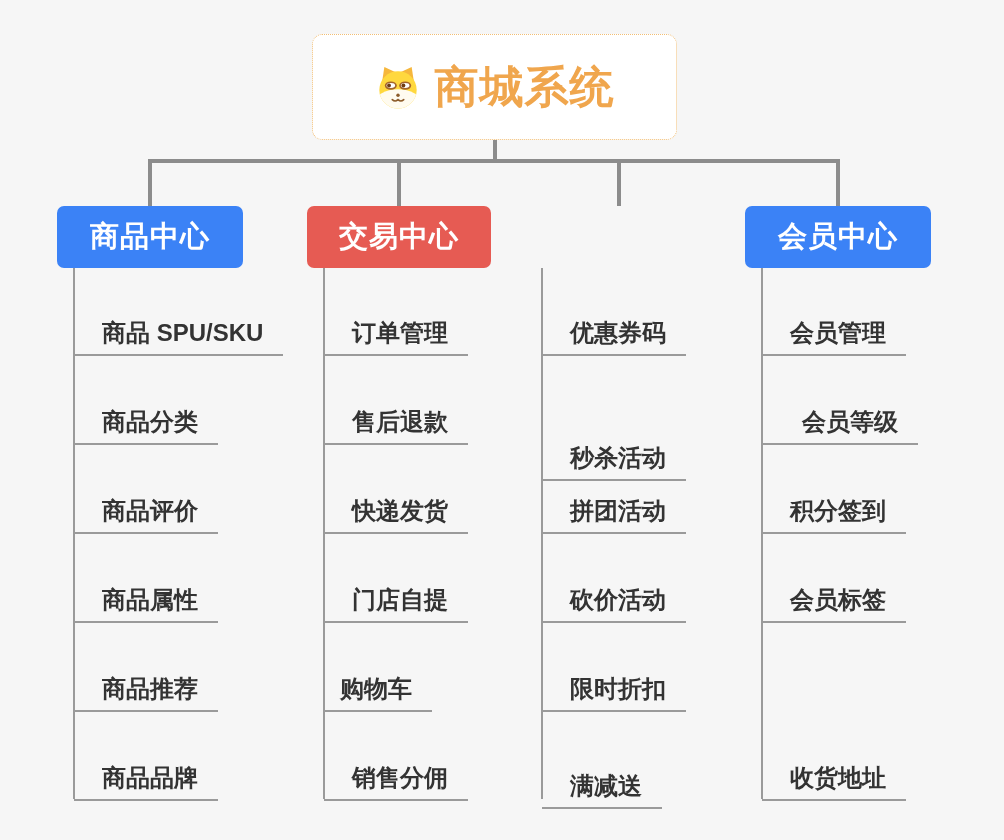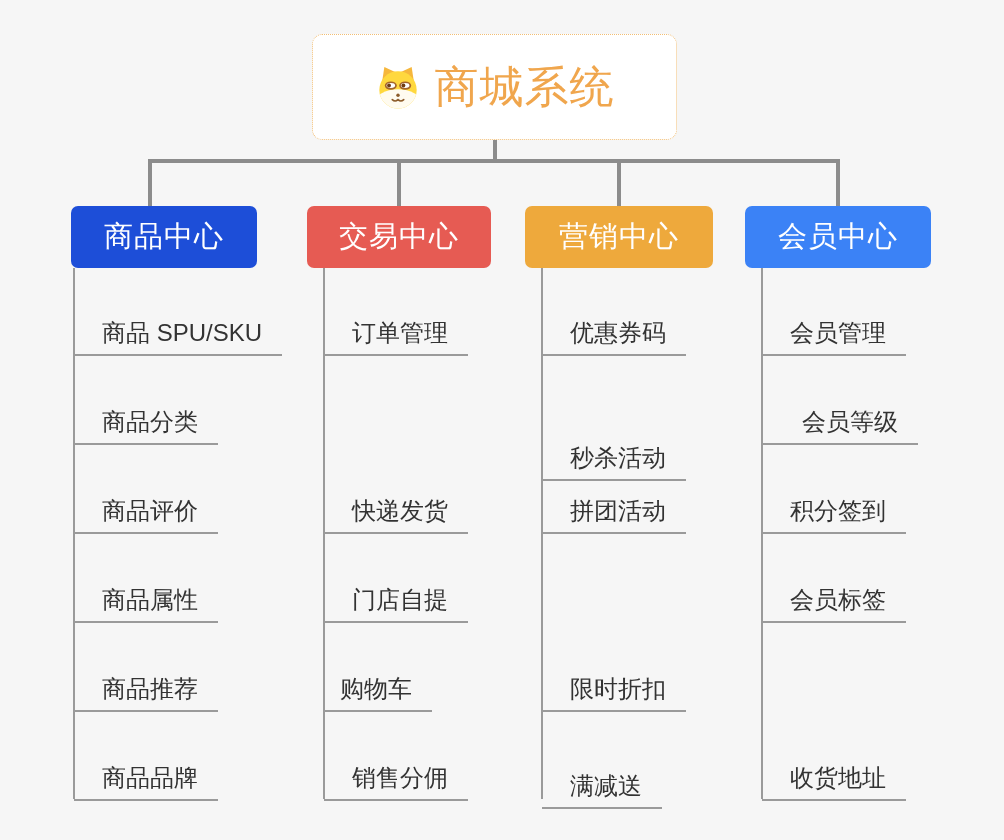--- a/index.html
+++ b/index.html
@@ -2,21 +2,21 @@
 <html><head>
 <meta charset="utf-8">
 <style>
   html,body{margin:0;padding:0;}
   body{
     width:1004px;height:840px;
     background:var(--bg,#F6F6F6);
     font-family:"Liberation Sans","DejaVu Sans",sans-serif;
     overflow:hidden;
   }
-  .canvas{position:relative;width:820px;height:840px;}
+  .canvas{position:relative;width:820px;height:840px;font-weight:bold;}
   svg.connectors{position:absolute;left:0;top:0;pointer-events:none;}
 
   .root-node{
     position:absolute;left:312px;top:34px;width:365px;height:106px;
     box-sizing:border-box;
     background:#FFFFFF;
     border:1px dotted var(--root-border,#F2BE74);
     border-radius:10px;
     display:flex;align-items:center;justify-content:center;gap:14px;
     cursor:pointer;
@@ -77,37 +77,38 @@
         </g>
         <circle cx="19.5" cy="30" r="2.7" fill="#6E3D14"></circle>
         <circle cx="39.5" cy="30" r="2.7" fill="#6E3D14"></circle>
         <circle cx="32" cy="43.5" r="2.4" fill="#8C5B2A"></circle>
         <path d="M24 49.5 Q28 53.5 32 49.5 Q36 53.5 40 49.5" fill="none" stroke="#8C5B2A" stroke-width="2.2" stroke-linecap="round"></path>
       </svg>
     </span>
     <span class="root-title">商城系统</span>
   </div>
 
-<div class="branch-node" style="left: 57px; top: 206px; width: 186px; background: #1d4ed8; margin-left: 14px;">商品中心</div>
+<div class="branch-node" style="left: 57px; top: 206px; width: 186px; background: #3b82f6;">商品中心</div>
     <div class="sub-topic" style="left: 74px; top: 317px;">商品 SPU/SKU</div>
     <div class="sub-topic" style="left: 74px; top: 406px;">商品分类</div>
     <div class="sub-topic" style="left: 74px; top: 495px;">商品评价</div>
     <div class="sub-topic" style="left: 74px; top: 584px;">商品属性</div>
     <div class="sub-topic" style="left: 74px; top: 673px;">商品推荐</div>
     <div class="sub-topic" style="left: 74px; top: 762px;">商品品牌</div>
     <div class="branch-node" style="left: 307px; top: 206px; width: 184px; background: rgb(230, 91, 83);">交易中心</div>
     <div class="sub-topic" style="left: 324px; top: 317px;">订单管理</div>
+    <div class="sub-topic" style="left: 324px; top: 406px;">售后退款</div>
     <div class="sub-topic" style="left: 324px; top: 495px;">快递发货</div>
     <div class="sub-topic" style="left: 324px; top: 584px;">门店自提</div>
     <div class="sub-topic" style="left: 324px; top: 673px; padding-left: 16px;">购物车</div>
     <div class="sub-topic" style="left: 324px; top: 762px;">销售分佣</div>
-    <div class="branch-node" style="left: 525px; top: 206px; width: 188px; background: rgb(238, 169, 60);">营销中心</div>
     <div class="sub-topic" style="left: 542px; top: 317px;">优惠券码</div>
     <div class="sub-topic" style="left: 542px; top: 406px; margin-top: 36px;">秒杀活动</div>
     <div class="sub-topic" style="left: 542px; top: 495px;">拼团活动</div>
+    <div class="sub-topic" style="left: 542px; top: 584px;">砍价活动</div>
     <div class="sub-topic" style="left: 542px; top: 673px;">限时折扣</div>
     <div class="sub-topic" style="left: 542px; top: 762px; margin-top: 8px;">满减送</div>
     <div class="branch-node" style="left: 745px; top: 206px; width: 186px; background: #3b82f6;">会员中心</div>
     <div class="sub-topic" style="left: 762px; top: 317px;">会员管理</div>
     <div class="sub-topic" style="left: 762px; top: 406px; padding-left: 40px;">会员等级</div>
     <div class="sub-topic" style="left: 762px; top: 495px;">积分签到</div>
     <div class="sub-topic" style="left: 762px; top: 584px;">会员标签</div>
     <div class="sub-topic" style="left: 762px; top: 762px;">收货地址</div>
   </div>
 

